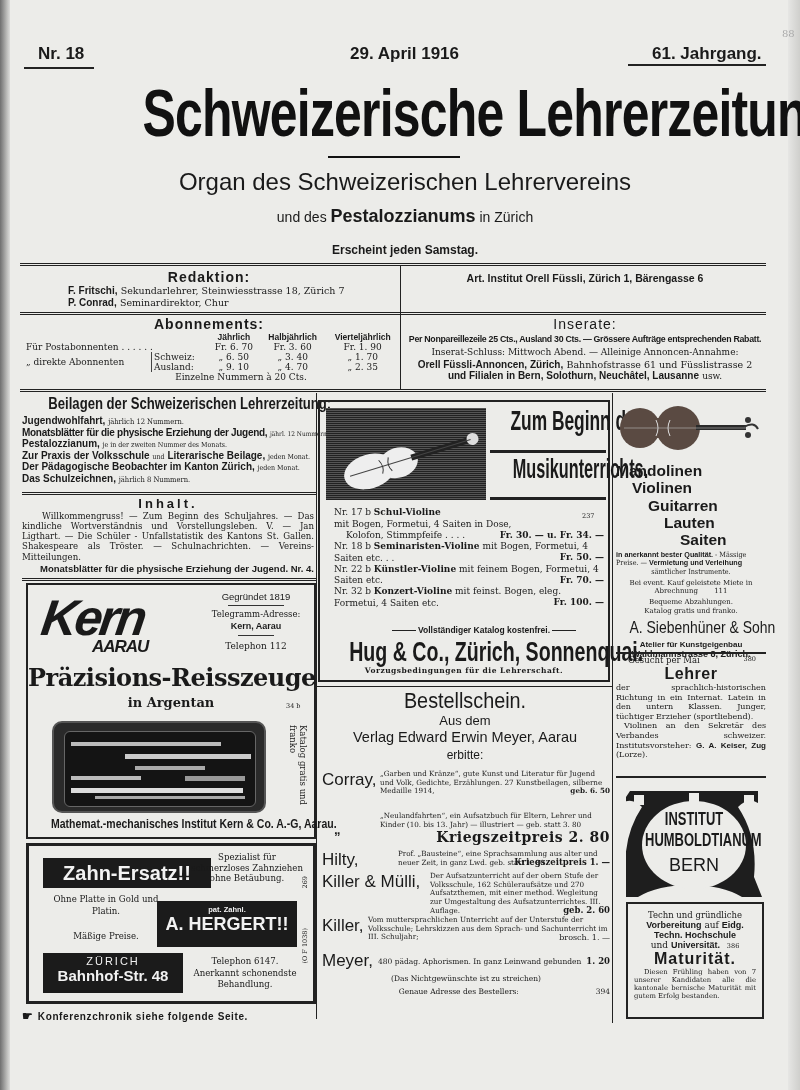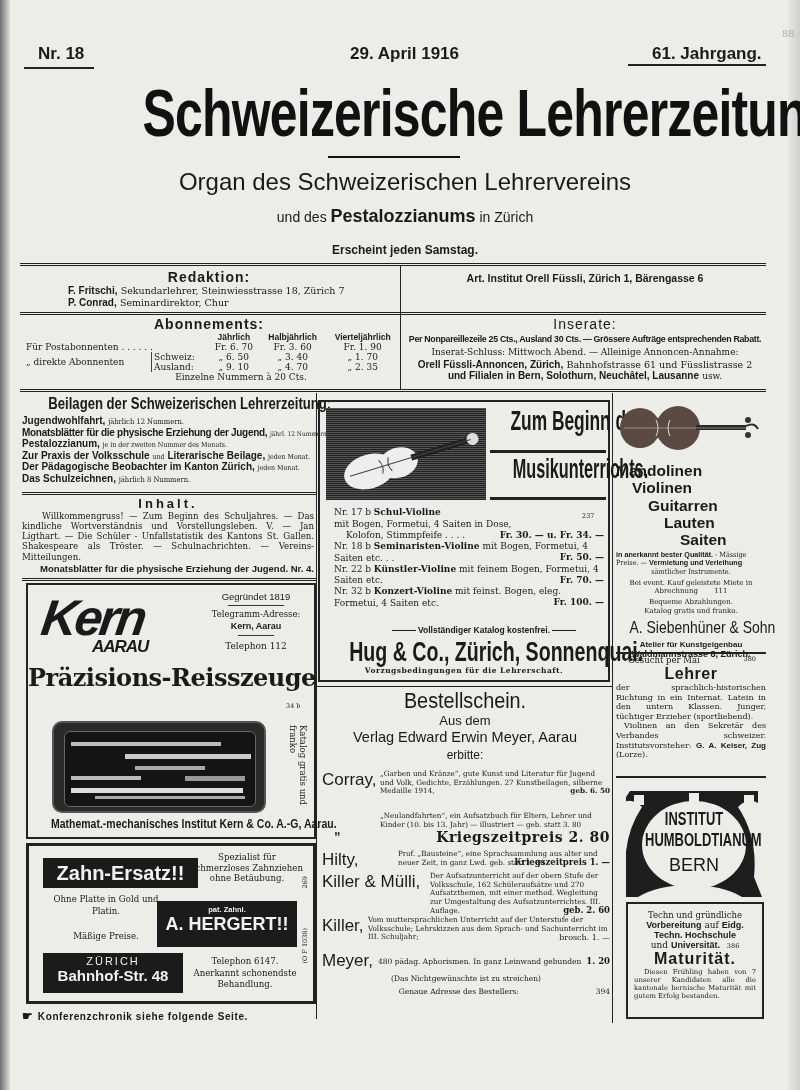--- a/index.html
+++ b/index.html
@@ -169,39 +169,40 @@
   <div class="frame" style="left:16px; top:583px; width:290px; height:256px;">
     <div class="abs" style="left:14px; top:4px; font-family:'Liberation Sans',sans-serif; font-style:italic; font-weight:bold; font-size:50px; letter-spacing:-3px; transform:skewX(-8deg);">Kern</div>
     <div class="abs" style="left:64px; top:52px; font-family:'Liberation Sans',sans-serif; font-style:italic; font-weight:bold; font-size:17px; letter-spacing:-1px;">AARAU</div>
     <div class="abs sans" style="left:176px; top:6px; width:104px; text-align:center; font-size:9.5px;">Gegründet 1819</div>
     <div class="abs" style="left:200px; top:20px; width:56px; border-top:1px solid #333;"></div>
     <div class="abs serif" style="left:176px; top:24px; width:104px; text-align:center; font-size:8.5px;">Telegramm-Adresse:</div>
     <div class="abs sans" style="left:176px; top:36px; width:104px; text-align:center; font-size:9px; font-weight:bold;">Kern, Aarau</div>
     <div class="abs" style="left:210px; top:50px; width:36px; border-top:1px solid #333;"></div>
     <div class="abs serif" style="left:176px; top:56px; width:104px; text-align:center; font-size:9px;">Telephon 112</div>
     <div class="abs serif" style="left:0; top:78px; width:286px; text-align:center; font-size:24px; font-weight:bold; letter-spacing:-0.5px; white-space:nowrap;">Präzisions-Reisszeuge</div>
+    <div class="abs serif" style="left:0; top:110px; width:286px; text-align:center; font-size:13px; font-weight:bold;">in Argentan</div>
     <div class="abs serif" style="left:258px; top:117px; font-size:6.5px;">34 b</div>
 
     <div class="abs" style="left:24px; top:136px; width:214px; height:92px; background:#2a2a2a; border-radius:10px; border:2px solid #555;">
       <div class="abs" style="left:10px; top:8px; width:192px; height:76px; background:#141414; border-radius:6px; border:1px solid #666;">
         <div class="abs" style="left:6px; top:10px; width:150px; height:4px; background:#bbb;"></div>
         <div class="abs" style="left:60px; top:22px; width:126px; height:5px; background:#ccc;"></div>
         <div class="abs" style="left:70px; top:34px; width:70px; height:4px; background:#aaa;"></div>
         <div class="abs" style="left:6px; top:44px; width:70px; height:4px; background:#bbb;"></div>
         <div class="abs" style="left:120px; top:44px; width:60px; height:5px; background:#999;"></div>
         <div class="abs" style="left:6px; top:56px; width:172px; height:5px; background:#ddd;"></div>
         <div class="abs" style="left:30px; top:64px; width:150px; height:3px; background:#aaa;"></div>
       </div>
     </div>
     <div class="abs serif" style="left:252px; top:140px; width:28px; height:100px; writing-mode:vertical-rl; font-size:8.5px; line-height:1.2;">Katalog gratis und franko</div>
     <div class="abs cond" style="left:0; top:232px; width:286px; text-align:center; font-size:12.5px; font-weight:bold; white-space:nowrap; transform:scaleX(0.84);">Mathemat.-mechanisches Institut Kern &amp; Co. A.-G, Aarau.</div>
   </div>
 
   <div class="frame" style="left:16px; top:843px; width:290px; height:161px; border-width:3px;">
-    <div class="abs inv cond" style="left:14px; top:12px; width:155px; height:30px; font-size:20px; font-weight:bold; text-align:center; line-height:30px; white-space:nowrap;">Zahn-Ersatz!!</div>
+    <div class="abs inv cond" style="left:14px; top:12px; width:168px; height:30px; font-size:20px; font-weight:bold; text-align:center; line-height:30px; white-space:nowrap;">Zahn-Ersatz!!</div>
     <div class="abs serif" style="left:160px; top:6px; width:116px; text-align:center; font-size:8.6px; line-height:1.25;">Spezialist für schmerzloses Zahnziehen ohne Betäubung.</div>
     <div class="abs serif" style="left:12px; top:48px; width:130px; text-align:center; font-size:8.6px; line-height:1.35;">Ohne Platte in Gold und Platin.</div>
     <div class="abs serif" style="left:12px; top:85px; width:130px; text-align:center; font-size:8.6px;">Mäßige Preise.</div>
     <div class="abs inv" style="left:128px; top:55px; width:140px; height:46px;">
       <div class="sans" style="text-align:center; font-size:7.5px; font-weight:bold; margin-top:4px;">pat. Zahnl.</div>
       <div class="sans" style="text-align:center; font-size:18px; font-weight:bold; white-space:nowrap;">A. HERGERT!!</div>
     </div>
     <div class="abs inv" style="left:14px; top:107px; width:140px; height:40px;">
       <div class="sans" style="text-align:center; font-size:11px; letter-spacing:2px; margin-top:2px;">ZÜRICH</div>
       <div class="cond" style="text-align:center; font-size:15px; font-weight:bold; white-space:nowrap;">Bahnhof-Str. 48</div>

